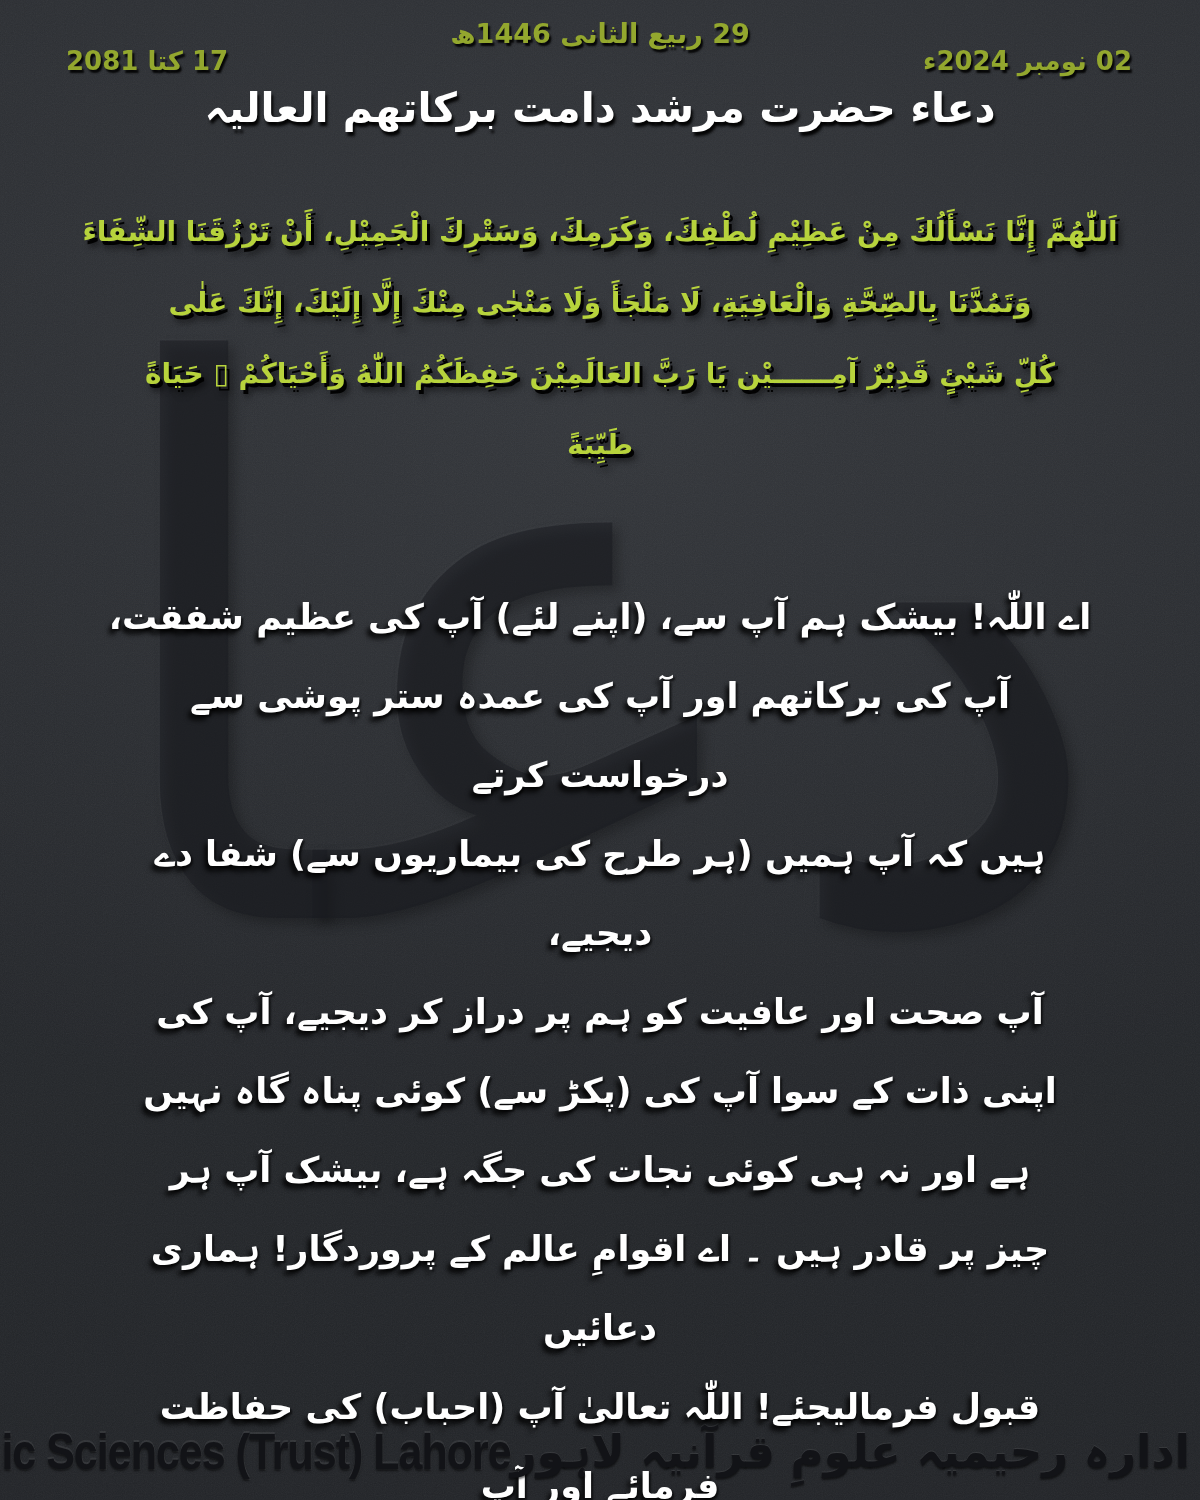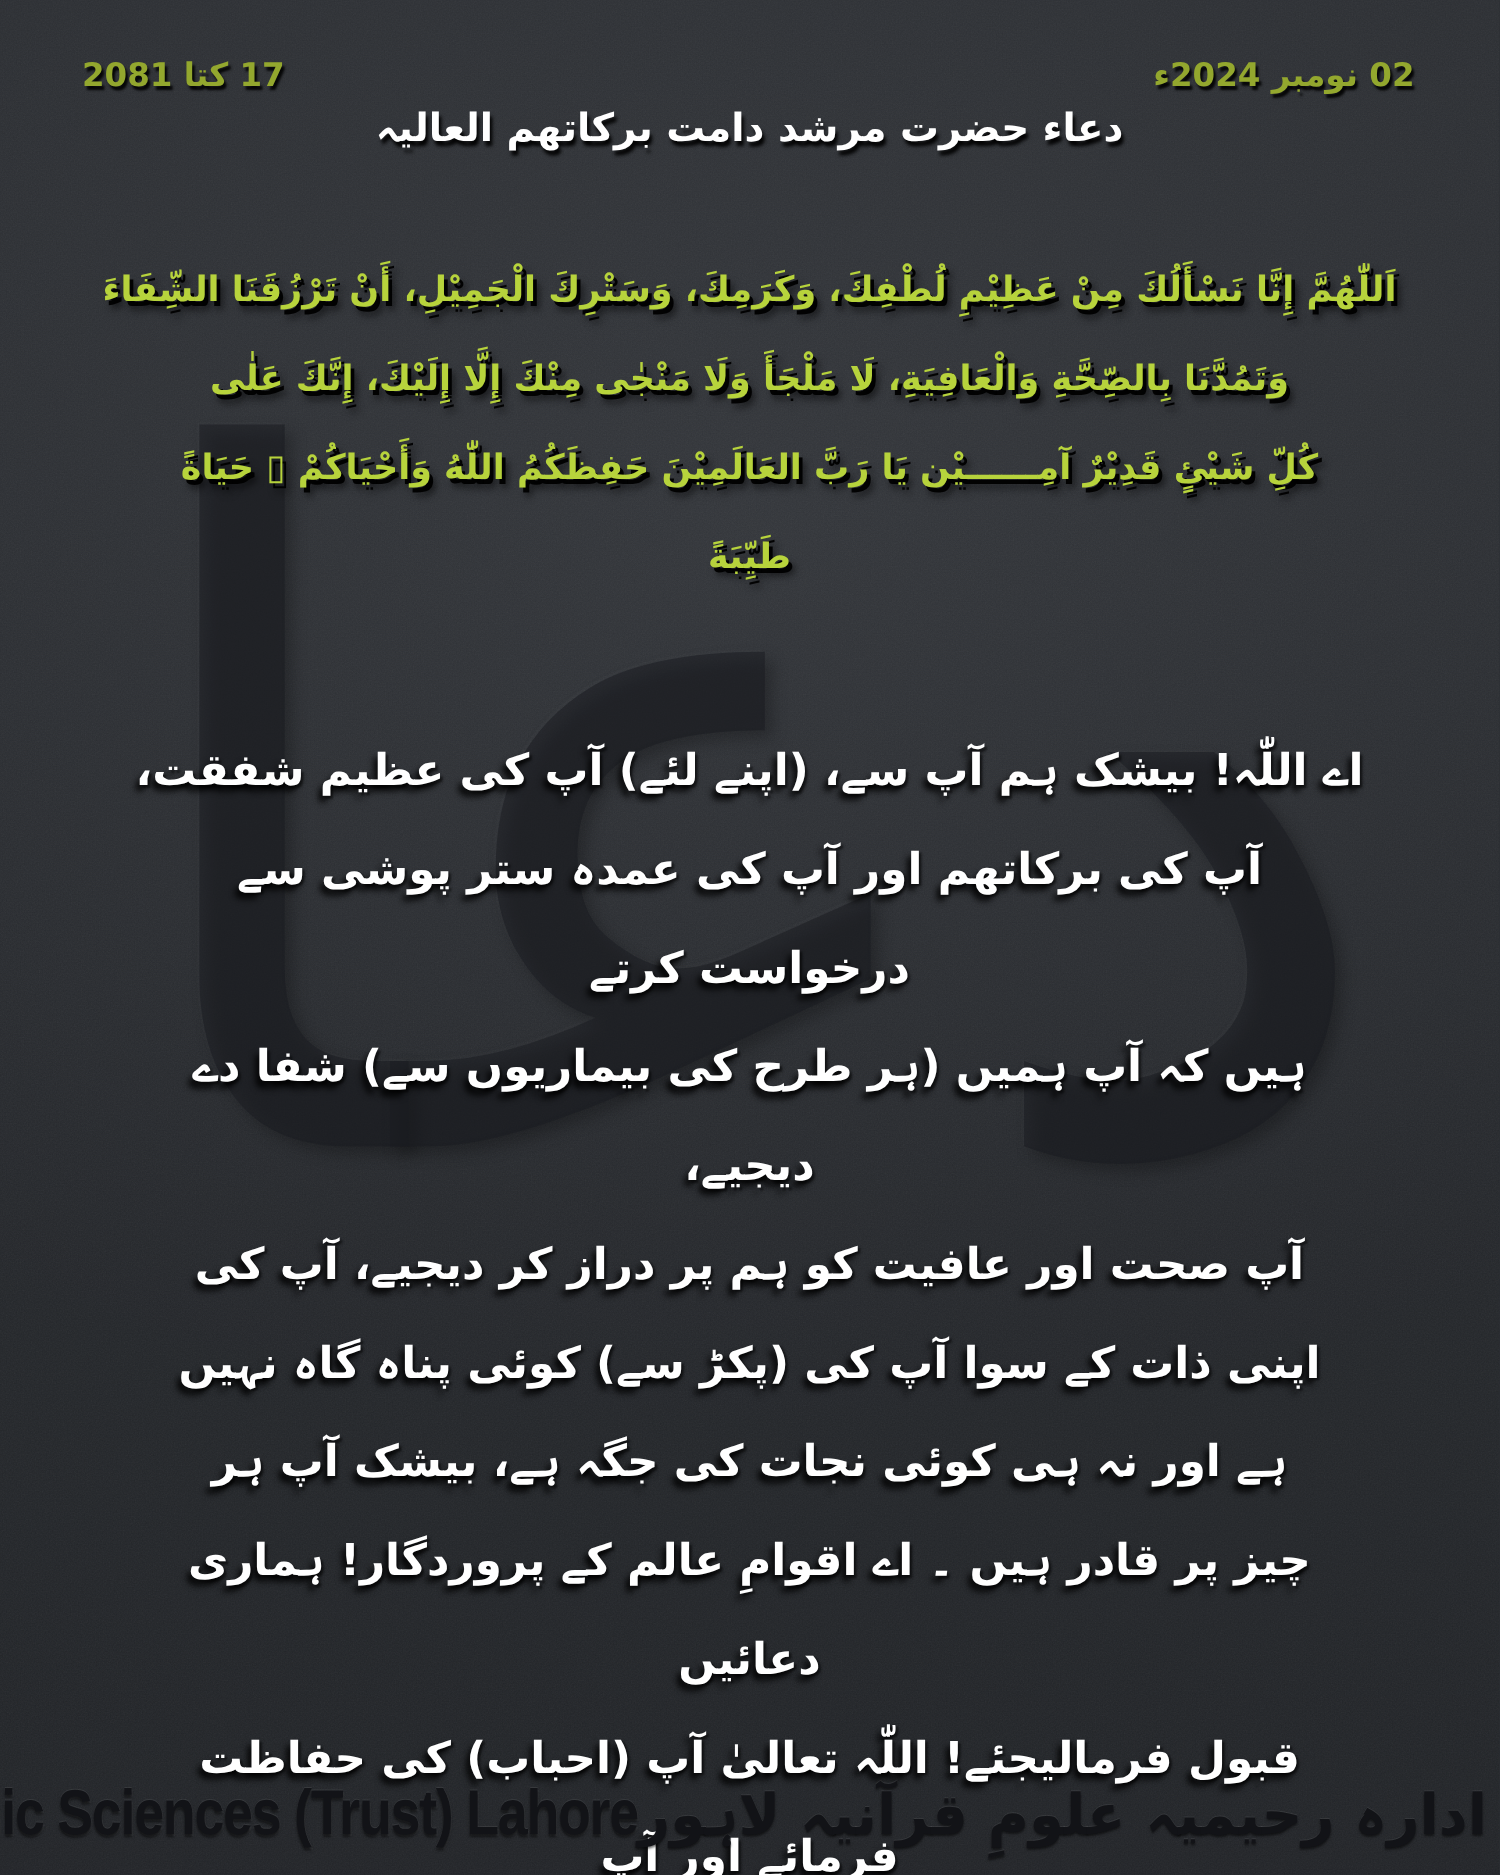--- a/index.html
+++ b/index.html
@@ -61,21 +61,21 @@
     direction:rtl;
     font-size:26px;font-weight:bold;
     color:#93a72e;
     text-shadow:2px 3px 2px rgba(0,0,0,0.9);
     text-align:right;
   }
   .page-title{
     position:absolute;top:84px;left:0;right:0;
     text-align:center;
     direction:rtl;
-    font-size:31px;font-weight:bold;
+    font-size:41px;font-weight:bold;
     color:#ffffff;
     text-shadow:2px 4px 3px rgba(0,0,0,0.95);
     letter-spacing:1px;
   }
   
   .dua-block{
     position:absolute;top:196px;left:60px;right:60px;
     direction:rtl;
     text-align:center;
   }
@@ -137,20 +137,21 @@
   <svg class="noise-layer" width="1200" height="1500" xmlns="http://www.w3.org/2000/svg">
     <filter id="grain">
       <feTurbulence type="fractalNoise" baseFrequency="0.9" numOctaves="2" stitchTiles="stitch"></feTurbulence>
       <feColorMatrix type="saturate" values="0"></feColorMatrix>
     </filter>
     <rect width="1200" height="1500" filter="url(#grain)"></rect>
   </svg>
 
   <div class="watermark">دعا</div>
 
+  <div class="hijri-date">29 ربیع الثانی 1446ھ</div>
   <div class="issue-number">17 کتا 2081</div>
   <div class="gregorian-date">02 نومبر 2024ء</div>
   <div class="page-title">دعاء حضرت مرشد دامت برکاتھم العالیہ</div>
 
   <div class="dua-block">
     <div class="dua-line">اَللّٰهُمَّ إِنَّا نَسْأَلُكَ مِنْ عَظِيْمِ لُطْفِكَ، وَكَرَمِكَ، وَسَتْرِكَ الْجَمِيْلِ، أَنْ تَرْزُقَنَا الشِّفَاءَ</div>
     <div class="dua-line">وَتَمُدَّنَا بِالصِّحَّةِ وَالْعَافِيَةِ، لَا مَلْجَأَ وَلَا مَنْجٰى مِنْكَ إِلَّا إِلَيْكَ، إِنَّكَ عَلٰى</div>
     <div class="dua-line">كُلِّ شَيْئٍ قَدِيْرٌ آمِــــــيْن يَا رَبَّ العَالَمِيْنَ حَفِظَكُمُ اللّٰهُ وَأَحْيَاكُمْ ▯ حَيَاةً</div>
     <div class="dua-line">طَيِّبَةً</div>
   </div>

